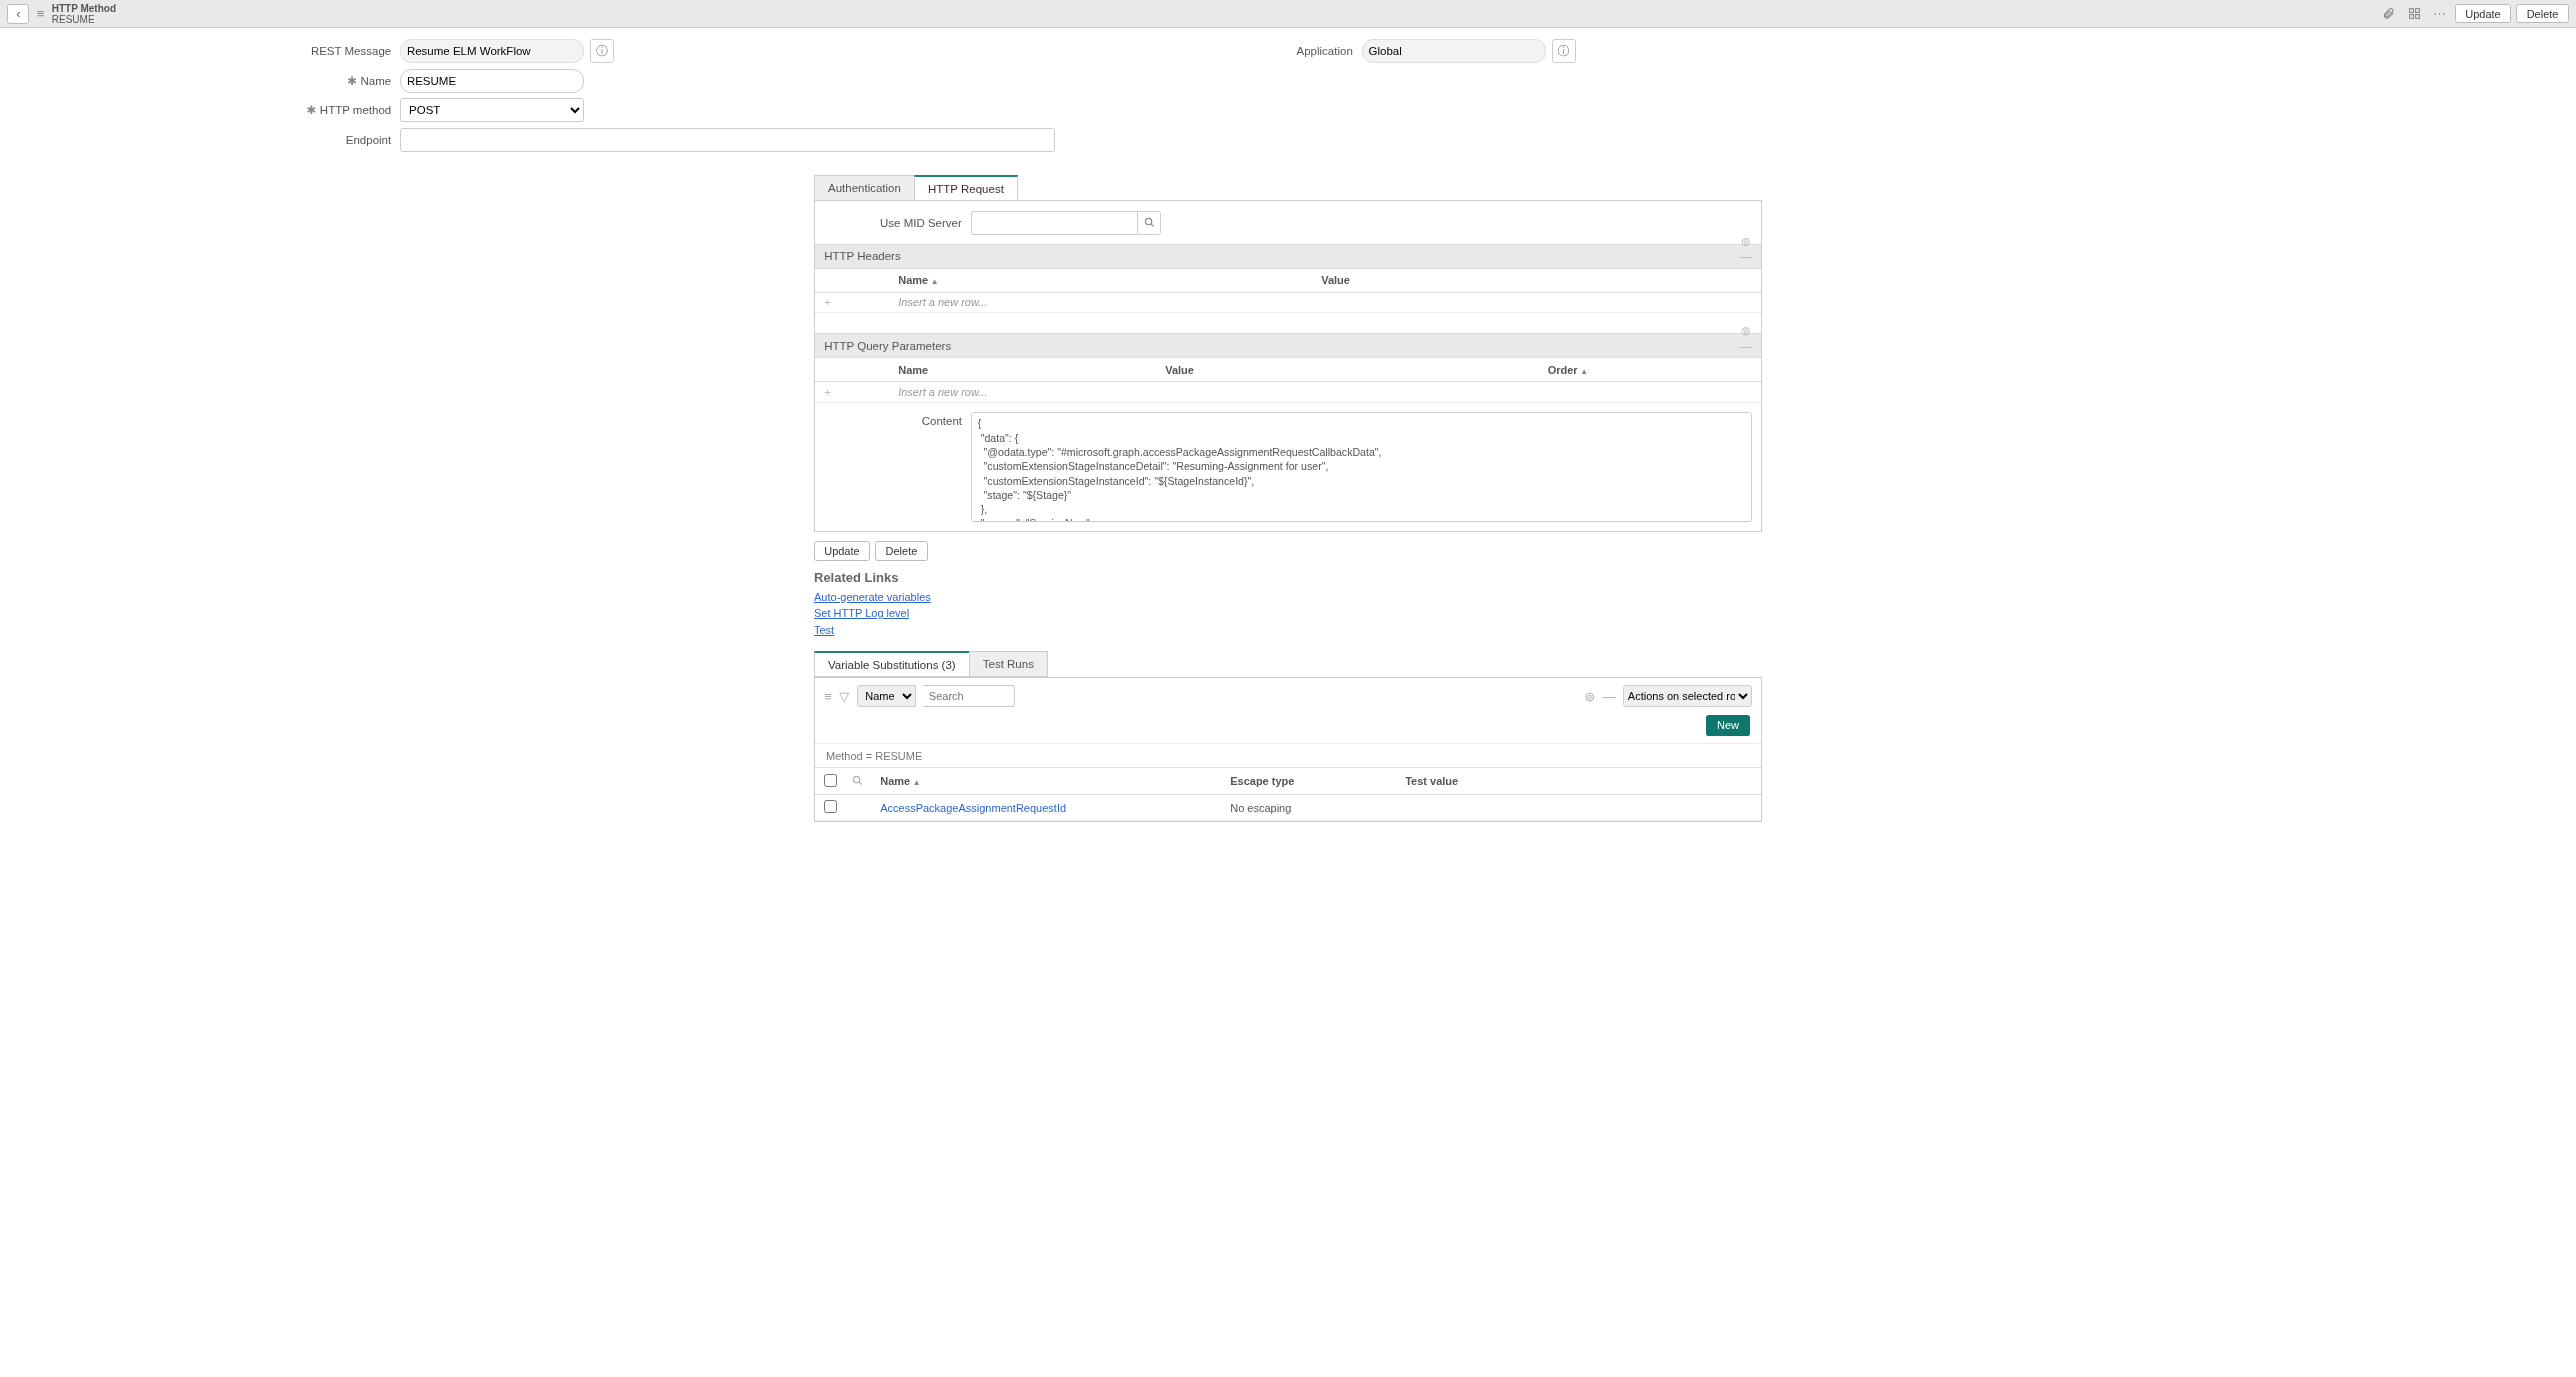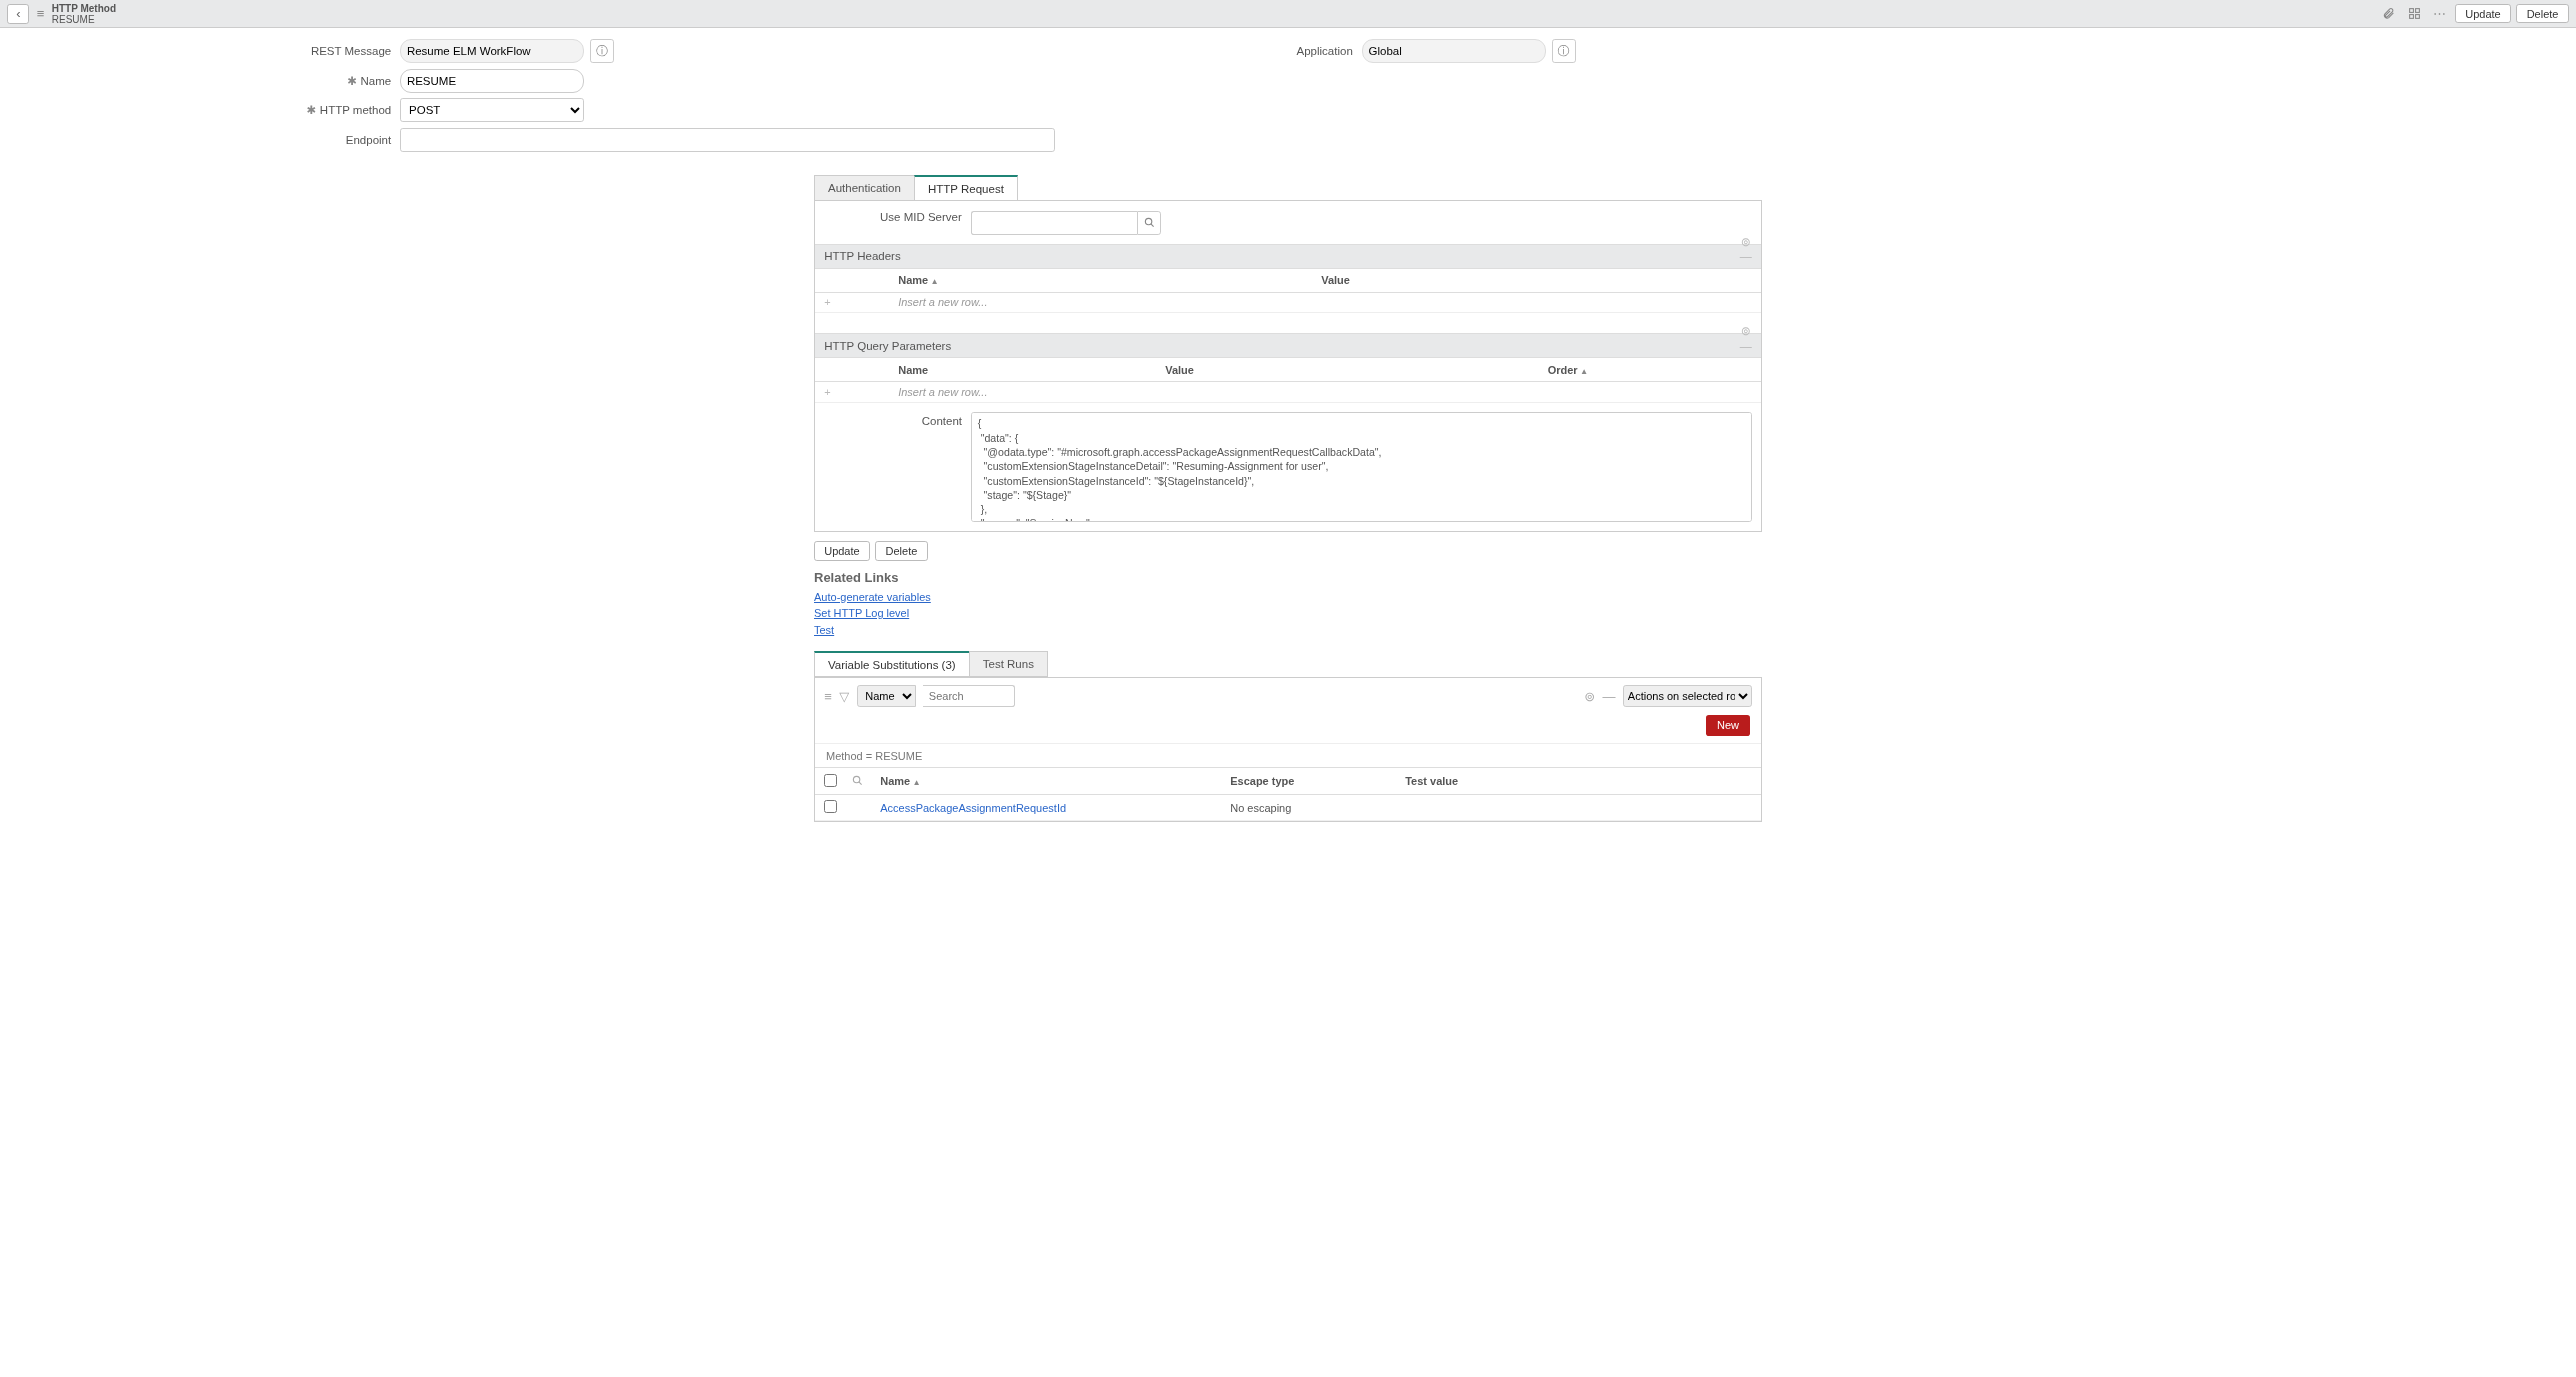--- a/index.html
+++ b/index.html
@@ -22,21 +22,21 @@
 .text-input { width: 184px; height: 24px; border: 0.9px solid #ccc; border-radius: 11px; padding: 0 5.5px; font-size: 11.5px; background: #fff; }
 .readonly-input { background: #f3f3f3; border: 0.9px solid #ddd; }
 .info-btn { width: 24px; height: 24px; border: 0.9px solid #ccc; border-radius: 2.8px; background: #fff; margin-left: 5.5px; display: flex; align-items: center; justify-content: center; color: #888; cursor: pointer; font-size: 12px; }
 .select { width: 184px; height: 24px; border: 0.9px solid #ccc; border-radius: 2.8px; font-size: 11.5px; padding: 0 3.7px; background: #fff; }
 .wide-input { flex: 1; max-width: 655px; height: 24px; border: 0.9px solid #ccc; border-radius: 2.8px; padding: 0 5.5px; font-size: 11.5px; }
 .content-wrap { max-width: 948px; margin: 18.4px auto 0 auto; }
 .tabs { display: flex; border-bottom: 0.9px solid #ccc; }
 .tab { padding: 5.5px 13px; border: 0.9px solid #ccc; border-bottom: none; background: #eee; font-size: 11.5px; color: #555; cursor: pointer; margin-right: -0.9px; }
 .tab.active { background: #fff; border-top: 2.8px solid #1f8476; color: #333; position: relative; z-index: 2; }
 .tab-body { border: 0.9px solid #ccc; border-top: none; background: #fff; }
-.section-inner { padding: 9.2px 0; display: flex; align-items: flex-start; }
+.section-inner { padding: 9.2px 0; display: flex; align-items: center; }
 .section-inner .form-label { width: 156px; }
 .mid-input { width: 166px; height: 24px; border: 0.9px solid #ccc; border-right: none; border-radius: 2.8px 0 0 2.8px; padding: 0 5.5px; font-size: 11.5px; }
 .search-btn { width: 24px; height: 24px; border: 0.9px solid #ccc; border-radius: 0 2.8px 2.8px 0; background: #fff; display: flex; align-items: center; justify-content: center; color: #888; cursor: pointer; }
 .section-header { background: #e8e9ea; padding: 5.5px 9.2px; font-size: 11.5px; color: #555; display: flex; align-items: flex-start; border-top: 0.9px solid #ddd; border-bottom: 0.9px solid #ddd; position: relative; }
 .grid-head { display: flex; border-bottom: 0.9px solid #ddd; padding: 5.5px 9.2px; background: #fff; font-weight: 600; font-size: 11px; color: #555; }
 .grid-head .col1 { width: 74px; }
 .grid-head .nm { width: 423px; }
 .grid-head .vl { flex: 1; }
 .grid-head .or { width: 184px; text-align: right; }
 .grid-row { display: flex; padding: 3.7px 9.2px; align-items: center; border-bottom: 0.9px solid #eee; font-size: 11px; color: #999; font-style: italic; }
@@ -53,21 +53,21 @@
 .list-tab { padding: 5.5px 13px; border: 0.9px solid #ccc; background: #eee; font-size: 11.5px; color: #555; cursor: pointer; margin-right: -0.9px; }
 .list-tab.active { background: #fff; border-top: 2.8px solid #1f8476; color: #333; }
 .list-body { border: 0.9px solid #ccc; background: #fff; }
 .list-toolbar { display: flex; align-items: center; padding: 7.4px 9.2px; gap: 7.4px; }
 .list-toolbar .icon-btn { color: #aaa; cursor: pointer; font-size: 13px; }
 .filter-select { height: 22px; border: 0.9px solid #ccc; border-radius: 2.8px; font-size: 11px; padding: 0 3.7px; }
 .filter-input { height: 22px; width: 92px; border: 0.9px solid #ccc; border-left: none; border-radius: 0 2.8px 2.8px 0; padding: 0 5.5px; font-size: 11px; }
 .filter-select.joined { border-radius: 2.8px 0 0 2.8px; }
 .toolbar-right { margin-left: auto; display: flex; align-items: center; gap: 7.4px; }
 .actions-select { height: 22px; width: 129px; border: 0.9px solid #ccc; border-radius: 2.8px; font-size: 11px; }
-.new-btn { background: #b91c1c; color: #fff; border: none; padding: 4.6px 11px; border-radius: 2.8px; font-size: 11px; cursor: pointer; float: right; margin: 0 11px 7.4px 0; }
+.new-btn { background: #0f766e; color: #fff; border: none; padding: 4.6px 11px; border-radius: 2.8px; font-size: 11px; cursor: pointer; float: right; margin: 0 11px 7.4px 0; }
 .breadcrumb { padding: 5.5px 11px; font-size: 11px; color: #777; border-top: 0.9px solid #eee; }
 .list-grid-head { display: flex; padding: 5.5px 9.2px; border-top: 0.9px solid #ddd; border-bottom: 0.9px solid #ddd; font-size: 11px; font-weight: 600; color: #555; align-items: center; }
 .list-grid-head .chk { width: 28px; }
 .list-grid-head .srch { width: 28px; color: #aaa; }
 .list-grid-head .c-name { width: 350px; }
 .list-grid-head .c-esc { width: 175px; }
 .list-grid-head .c-test { flex: 1; }
 .list-grid-row { display: flex; padding: 4.6px 9.2px; font-size: 11px; color: #555; align-items: center; border-bottom: 0.9px solid #f0f0f0; }
 .list-grid-row .chk { width: 28px; }
 .list-grid-row .srch { width: 28px; }

